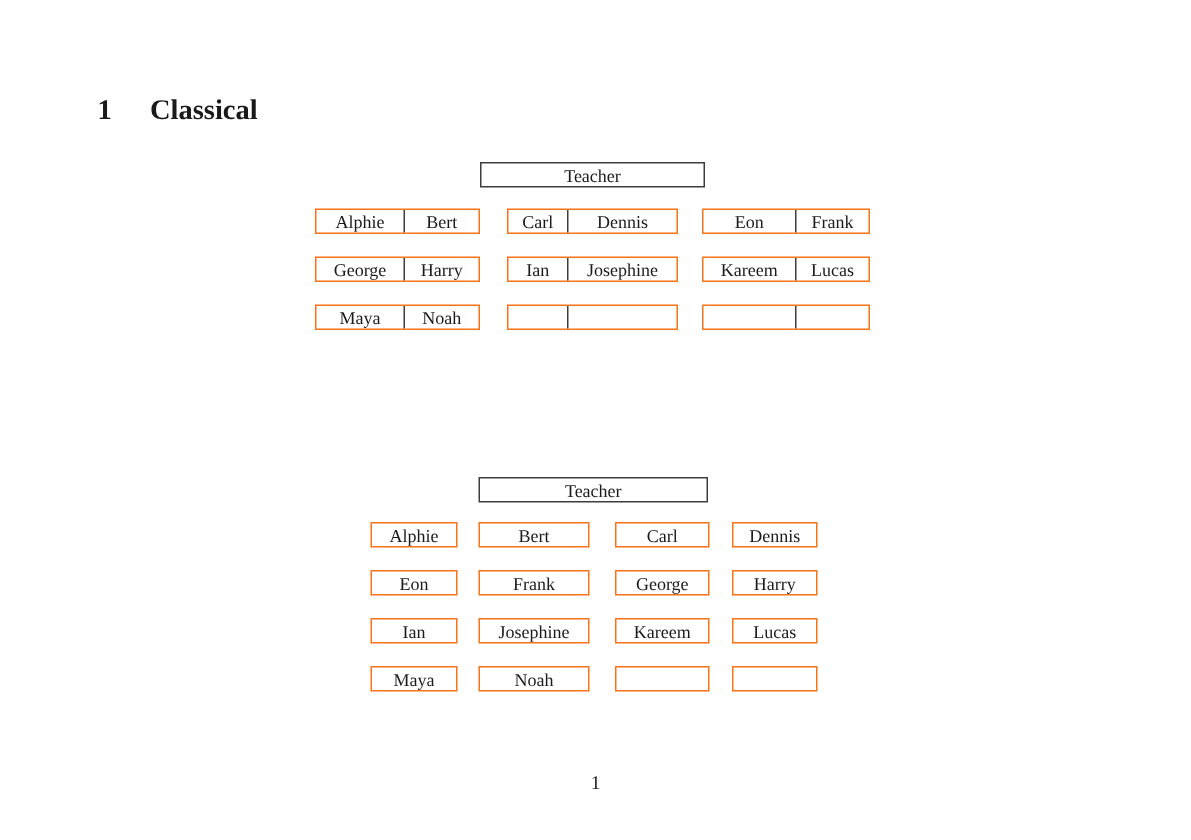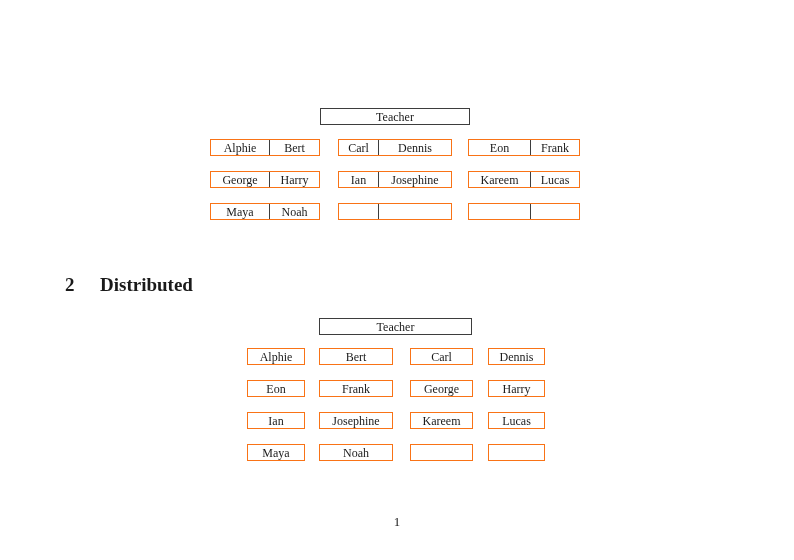--- a/index.html
+++ b/index.html
@@ -60,20 +60,23 @@
     top: 514px;
     text-align: center;
     font-size: 13px;
   }
 </style>
 </head>
 <body>
 
 <div class="page">
 
+  <h1 class="heading" style="left:65px; top:63px">
+    <span class="num">1</span><span>Classical</span>
+  </h1>
 
   <div id="diagram-0">
       <div class="tbox" style="left: 320px; top: 108px; width: 150px; height: 17px;">Teacher</div>
       <div class="desk" style="left: 210px; top: 139px; width: 110px; height: 17px;">
         <span class="cell" style="flex: 0 0 58px;">Alphie</span>
         <span class="cell" style="flex: 1 1 auto;">Bert</span>
       </div>
       <div class="desk" style="left: 338px; top: 139px; width: 114px; height: 17px;">
         <span class="cell" style="flex: 0 0 39px;">Carl</span>
         <span class="cell" style="flex: 1 1 auto;">Dennis</span>
@@ -101,23 +104,20 @@
       <div class="desk" style="left: 338px; top: 203px; width: 114px; height: 17px;">
         <span class="cell" style="flex: 0 0 39px;"></span>
         <span class="cell" style="flex: 1 1 auto;"></span>
       </div>
       <div class="desk" style="left: 468px; top: 203px; width: 112px; height: 17px;">
         <span class="cell" style="flex: 0 0 61px;"></span>
         <span class="cell" style="flex: 1 1 auto;"></span>
       </div>
     </div>
 
-  <h1 class="heading" style="left:65px; top:274px">
-    <span class="num">2</span><span>Distributed</span>
-  </h1>
 
   <div id="diagram-1">
       <div class="tbox" style="left: 319px; top: 318px; width: 153px; height: 17px;">Teacher</div>
       <div class="desk" style="left: 247px; top: 348px; width: 58px; height: 17px;">
         <span class="cell" style="flex: 1 1 auto;">Alphie</span>
       </div>
       <div class="desk" style="left: 319px; top: 348px; width: 74px; height: 17px;">
         <span class="cell" style="flex: 1 1 auto;">Bert</span>
       </div>
       <div class="desk" style="left: 410px; top: 348px; width: 63px; height: 17px;">

